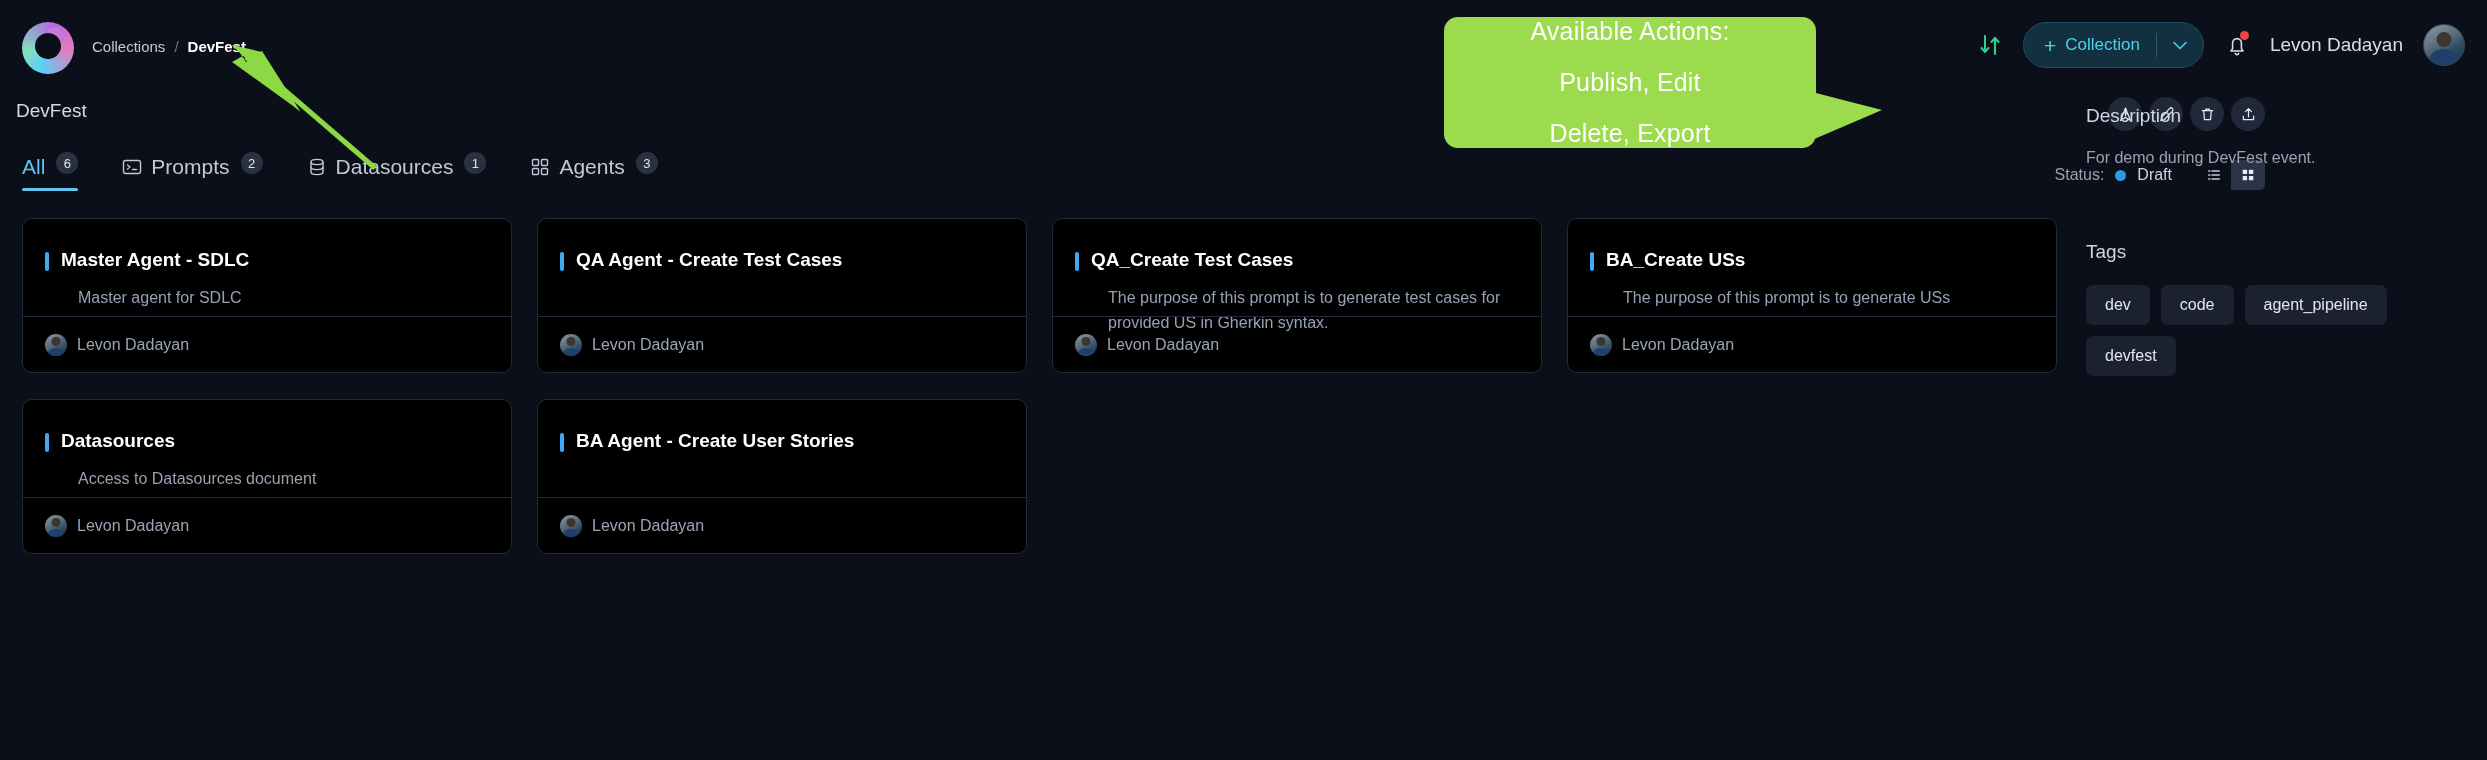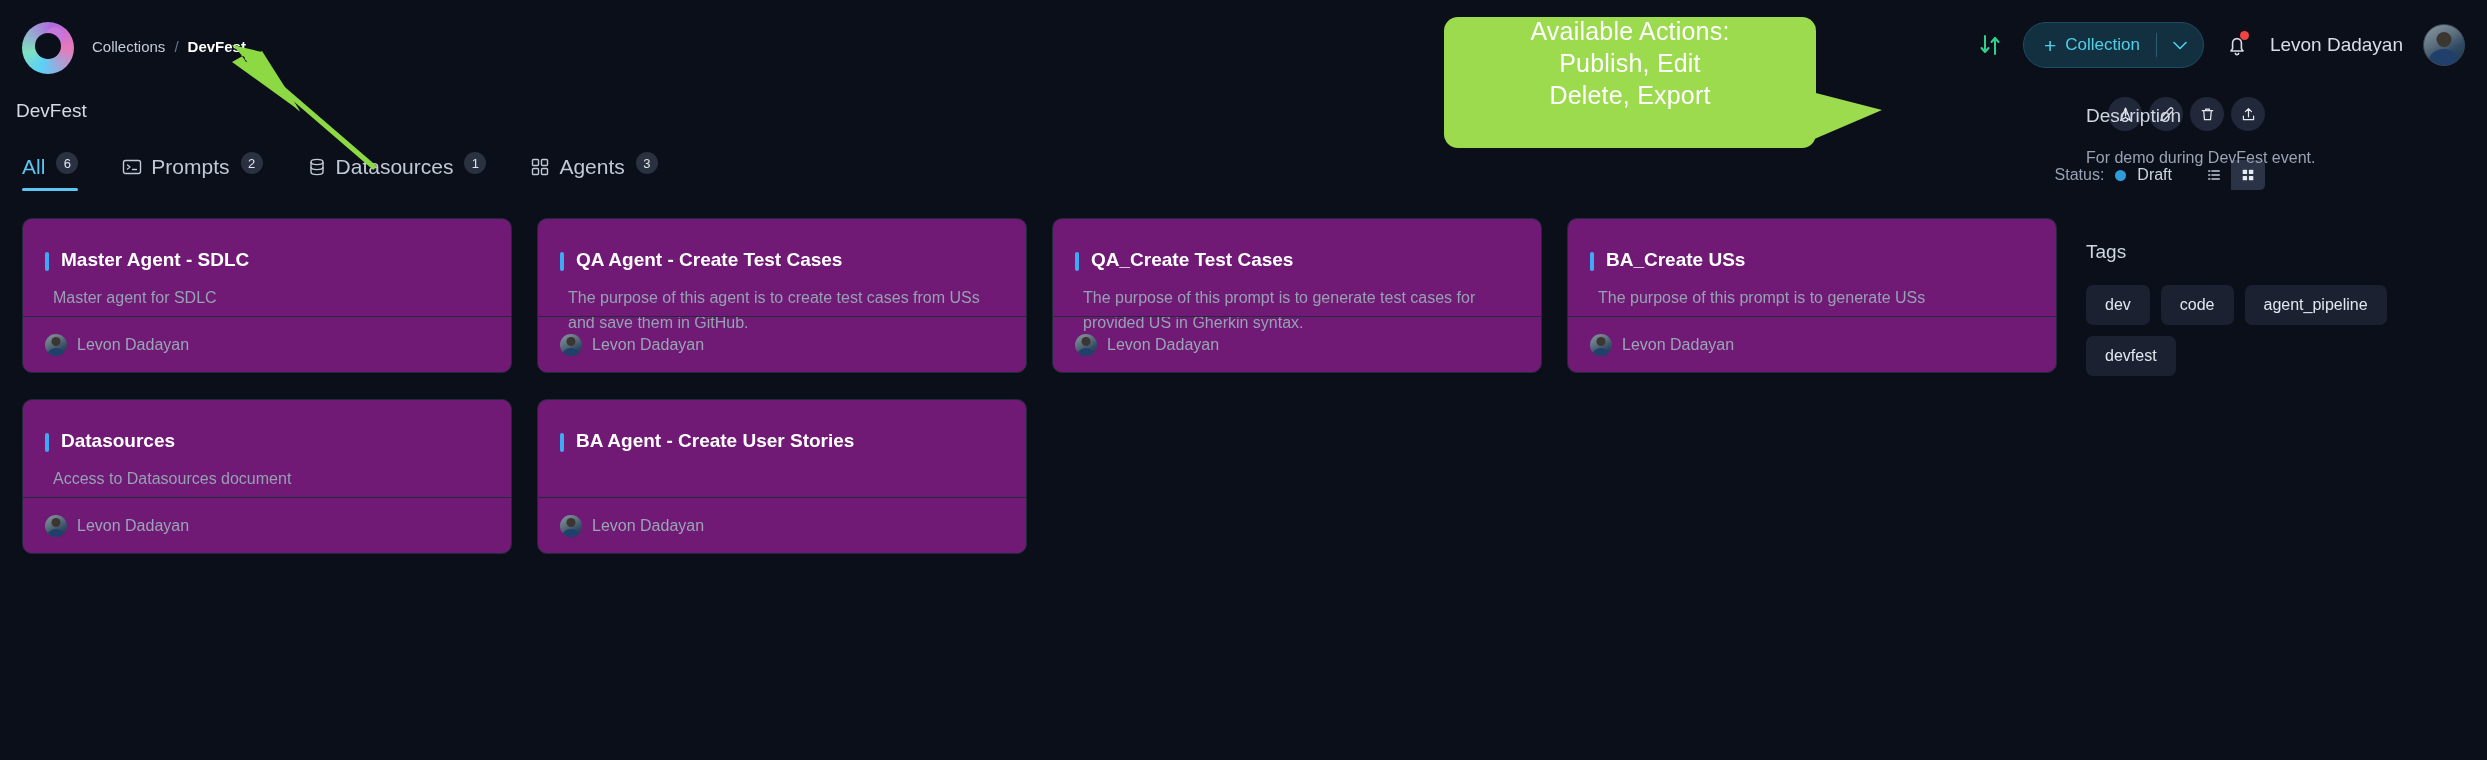--- a/index.html
+++ b/index.html
@@ -114,21 +114,21 @@
   .status-dot { width: 11px; height: 11px; border-radius: 50%; background: #2d9cdb; }
   .status-value { font-size: 16px; color: #cdd5e1; }
   .view-toggle { display: flex; margin-left: 14px; border-radius: 5px; overflow: hidden; }
   .view-btn { width: 34px; height: 30px; display: flex; align-items: center; justify-content: center; background: transparent; cursor: pointer; }
   .view-btn.active { background: #2b3447; }
 
   
   .callout {
     position: absolute; left: 1444px; top: 17px; width: 372px; height: 131px;
     background: #9bdb4d; border-radius: 14px;
-    display: flex; flex-direction: column; align-items: center; justify-content: flex-start;
+    display: flex; flex-direction: column; align-items: center; justify-content: space-between;
     gap: 3px; z-index: 40;
   }
   .callout div { color: #ffffff; font-size: 25px; letter-spacing: .2px; }
   .callout::after {
     content: ""; position: absolute; right: -66px; bottom: 8px;
     width: 0; height: 0;
     border-left: 70px solid #9bdb4d;
     border-top: 18px solid transparent;
     border-bottom: 30px solid transparent;
   }
@@ -136,34 +136,34 @@
   
   .arrow-svg { position: absolute; left: 0; top: 0; width: 2487px; height: 760px; pointer-events: none; z-index: 30; }
 
   
   .grid {
     position: absolute; left: 22px; top: 218px;
     width: 2026px;
     display: grid; grid-template-columns: repeat(4, 490px); gap: 26px 25px;
   }
   .card {
-    background: #701a75; border: 1px solid #212a3a; border-radius: 10px;
+    background: #000000; border: 1px solid #212a3a; border-radius: 10px;
     height: 155px; position: relative; overflow: hidden;
   }
   .card-body { padding: 30px 22px 0 22px; position: relative; }
   .card-accent {
     position: absolute; left: 22px; top: 33px; width: 4px; height: 19px;
     background: #3fa9f5; border-radius: 2px;
   }
   .card-title {
     margin-left: 16px; font-size: 19px; font-weight: 700; color: #ffffff;
     line-height: 1.2; white-space: nowrap;
   }
   .card-desc {
-    margin-left: 8px; margin-top: 14px; font-size: 16px; color: #96a1b3;
+    margin-left: 33px; margin-top: 14px; font-size: 16px; color: #96a1b3;
     line-height: 1.55; max-width: 420px;
   }
   .card-footer {
     position: absolute; left: 0; right: 0; bottom: 0; height: 56px;
     border-top: 1px solid #222b3b;
     display: flex; align-items: center; gap: 10px; padding-left: 22px;
   }
   .avatar-sm {
     width: 22px; height: 22px; border-radius: 50%;
     background: linear-gradient(150deg,#8d9aa6 0%,#5d6f7d 40%,#2f4a63 70%,#1e3348 100%);
@@ -346,21 +346,20 @@
       <div class="card-footer">
         <span class="avatar-sm"></span>
         <span class="card-author">Levon Dadayan</span>
       </div>
     </div>
 
     <div class="card">
       <div class="card-body">
         <span class="card-accent"></span>
         <div class="card-title">QA Agent - Create Test Cases</div>
-        <div class="card-desc">The purpose of this agent is to create test cases from USs and save them in GitHub.</div>
       </div>
       <div class="card-footer">
         <span class="avatar-sm"></span>
         <span class="card-author">Levon Dadayan</span>
       </div>
     </div>
 
     <div class="card">
       <div class="card-body">
         <span class="card-accent"></span>

